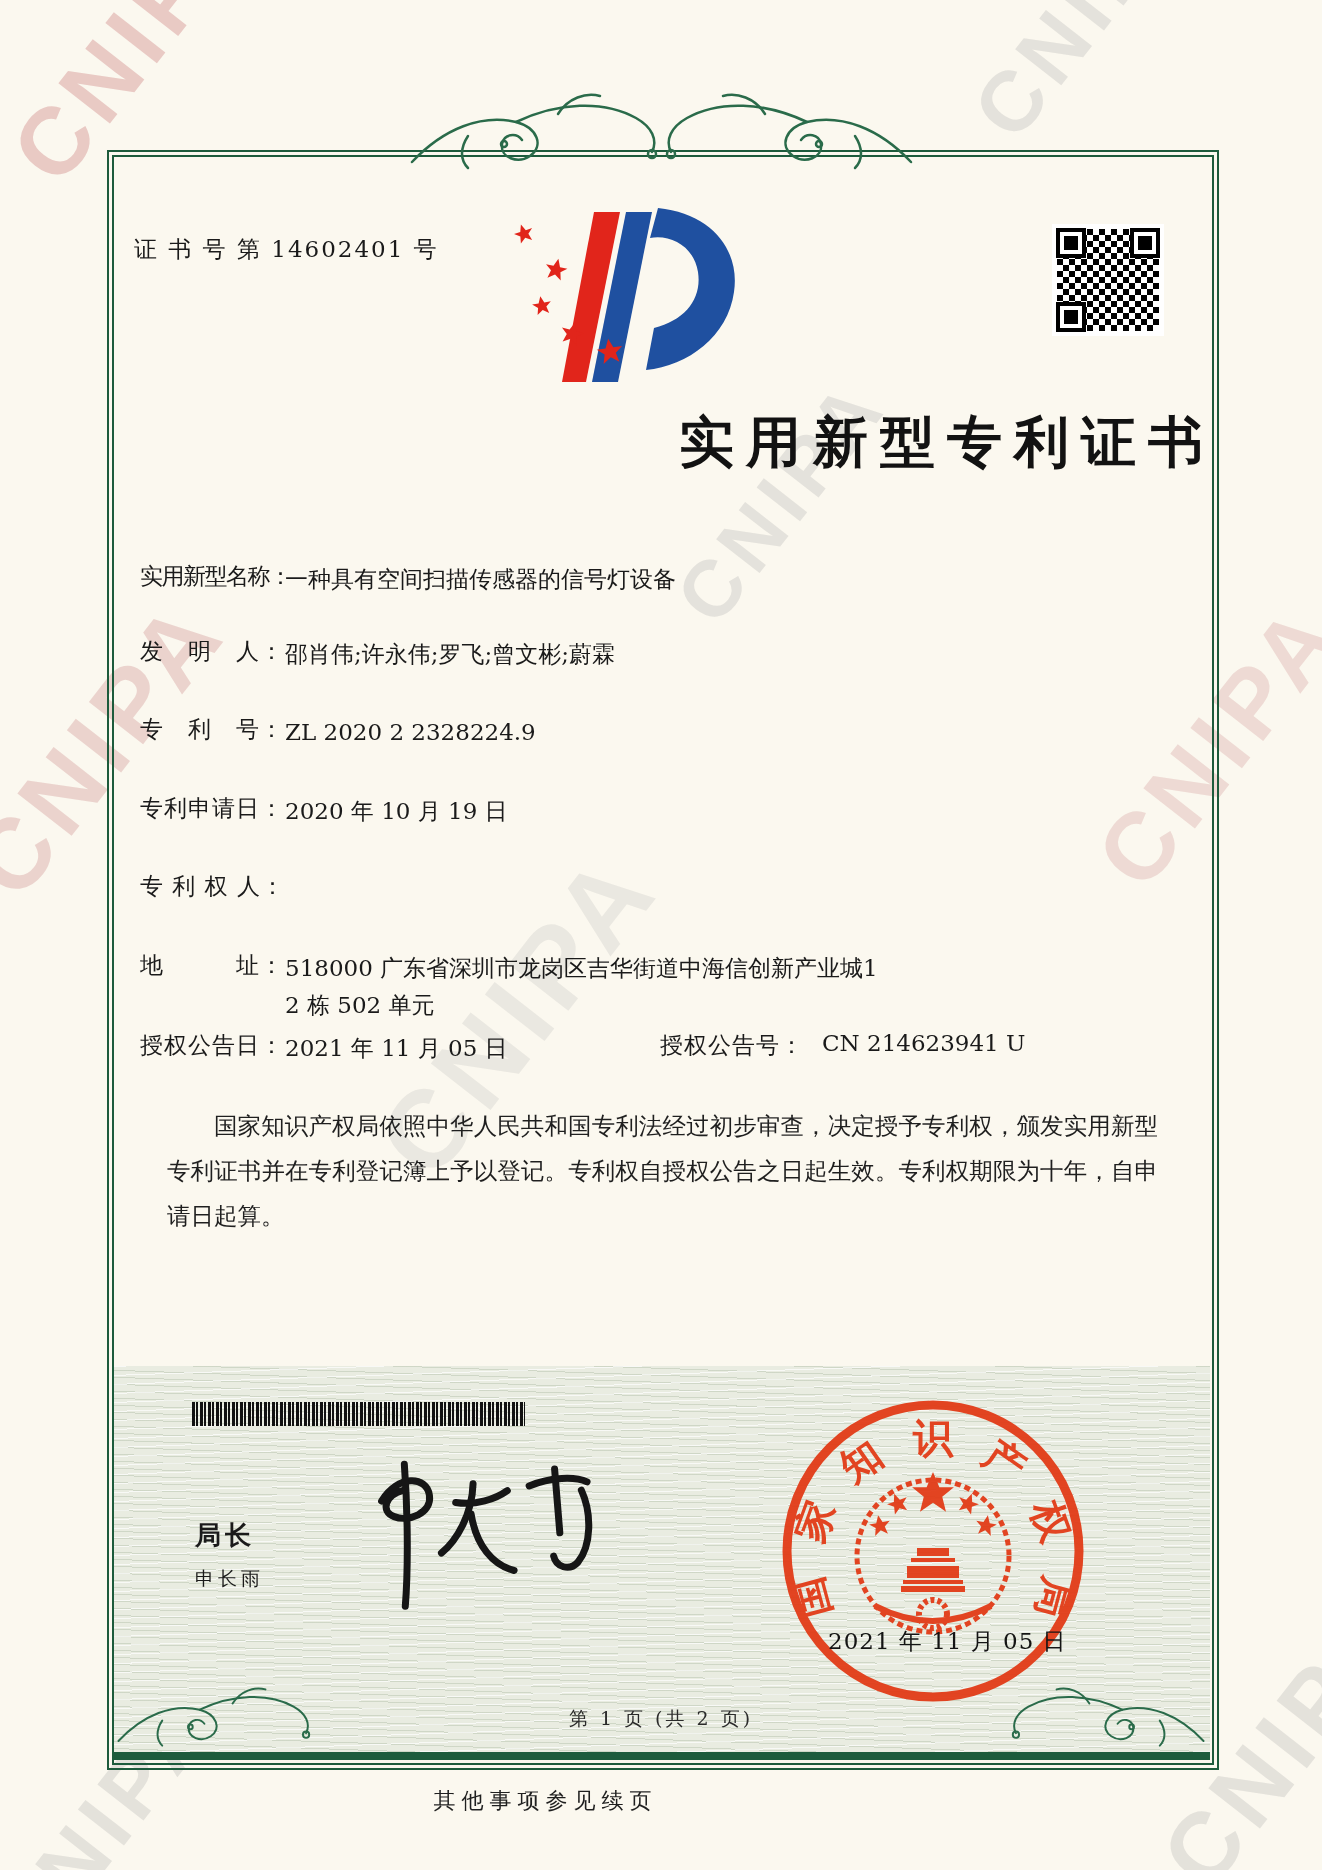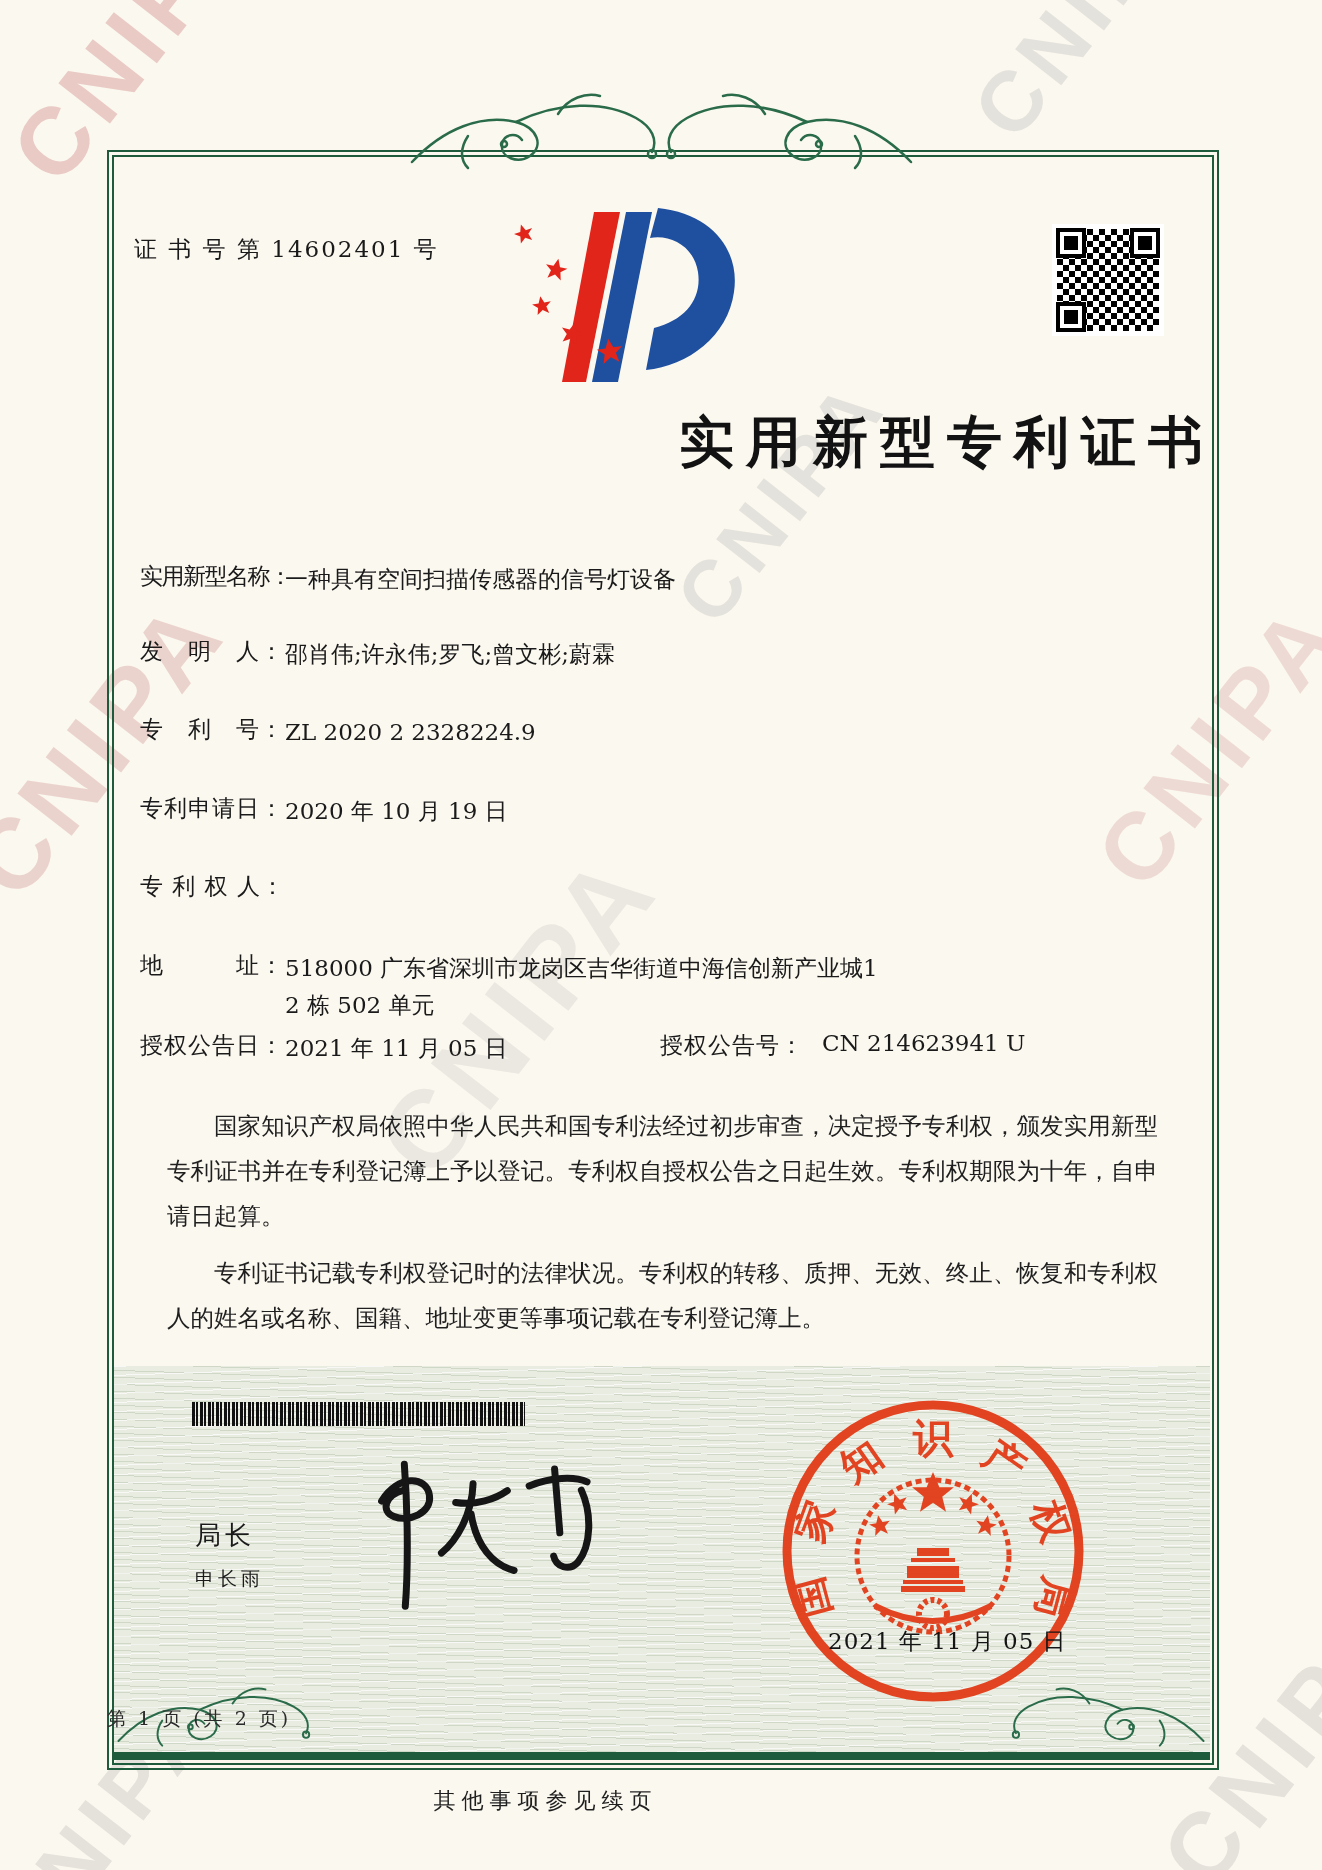--- a/index.html
+++ b/index.html
@@ -55,28 +55,28 @@
   
   .paras{position:absolute;left:155px;top:1092px;width:1015px;font-size:23.5px;
     line-height:45px;text-align:justify;z-index:2;color:#1f1f1f;}
   .paras p{margin:12px;text-indent:2em;}
   
   .barcode{position:absolute;left:192px;top:1402px;width:333px;height:24px;z-index:2;
     background-image:
       repeating-linear-gradient(90deg,#111 0 2px, rgba(0,0,0,0) 2px 4px),
       repeating-linear-gradient(90deg,#111 0 3px, rgba(0,0,0,0) 3px 8px);}
   .official-title{position:absolute;left:195px;top:1518px;font-size:26px;z-index:2;
-    font-family:"Liberation Sans", sans-serif;font-weight:400;letter-spacing:4px;}
+    font-family:"Liberation Sans", sans-serif;font-weight:700;letter-spacing:4px;}
   .official-name{position:absolute;left:195px;top:1566px;font-size:19px;z-index:2;
     font-family:"Liberation Sans", sans-serif;font-weight:500;letter-spacing:4px;}
   .signature{position:absolute;left:345px;top:1452px;z-index:3;transform:rotate(-2deg);}
   .seal{position:absolute;left:780px;top:1398px;z-index:3;opacity:.94;}
   .seal-date{position:absolute;left:828px;top:1626px;font-size:23px;letter-spacing:1px;
     color:#141414;z-index:4;}
-  .page-ind{position:absolute;left:107px;top:1706px;width:1108px;text-align:left;
+  .page-ind{position:absolute;left:107px;top:1706px;width:1108px;text-align:center;
     font-size:19px;letter-spacing:3px;z-index:2;color:#2a2a2a;}
   .footer-note{position:absolute;left:0;top:1786px;width:1091px;text-align:center;
     font-size:22px;letter-spacing:6px;z-index:2;color:#1f1f1f;}
 </style>
 </head>
 <body>
 
 <div class="wm wm1">CNIPA</div>
 <div class="wm wm2">CNIPA</div>
 <div class="wm wm3">CNIPA</div>
@@ -176,21 +176,20 @@
 </div>
 <div class="field" style="top:1030px">
   <span class="flabel">授权公告日：</span>
   <span class="fvalue">2021 年 11 月 05 日</span>
   <span class="flabel2">授权公告号：</span>
   <span class="fvalue2">CN 214623941 U</span>
 </div>
 
 <div class="paras">
   <p>国家知识产权局依照中华人民共和国专利法经过初步审查，决定授予专利权，颁发实用新型专利证书并在专利登记簿上予以登记。专利权自授权公告之日起生效。专利权期限为十年，自申请日起算。</p>
-  <p>专利证书记载专利权登记时的法律状况。专利权的转移、质押、无效、终止、恢复和专利权人的姓名或名称、国籍、地址变更等事项记载在专利登记簿上。</p>
 </div>
 
 <div class="barcode"></div>
 <div class="official-title">局长</div>
 <div class="official-name">申长雨</div>
 
 <svg class="signature" width="250" height="175" viewBox="0 0 250 175" fill="none" stroke="#161616" stroke-width="7" stroke-linecap="round" stroke-linejoin="round">
   <path d="M38,46 C55,20 84,22 86,42 C88,60 64,68 50,62 C36,56 42,40 60,36"></path>
   <path d="M62,10 C64,60 62,118 58,152"></path>
   <path d="M130,32 C128,62 112,88 96,100"></path>

